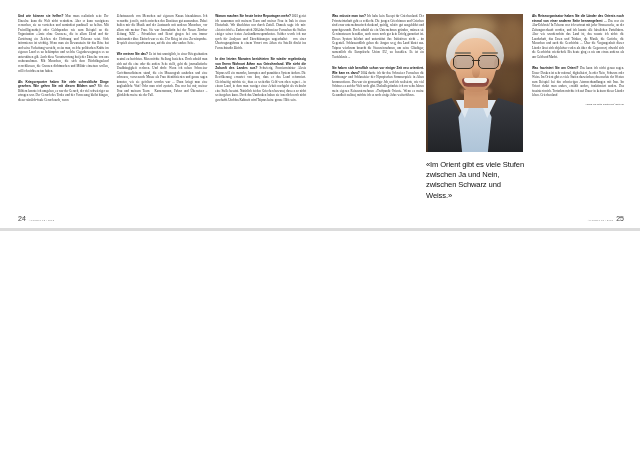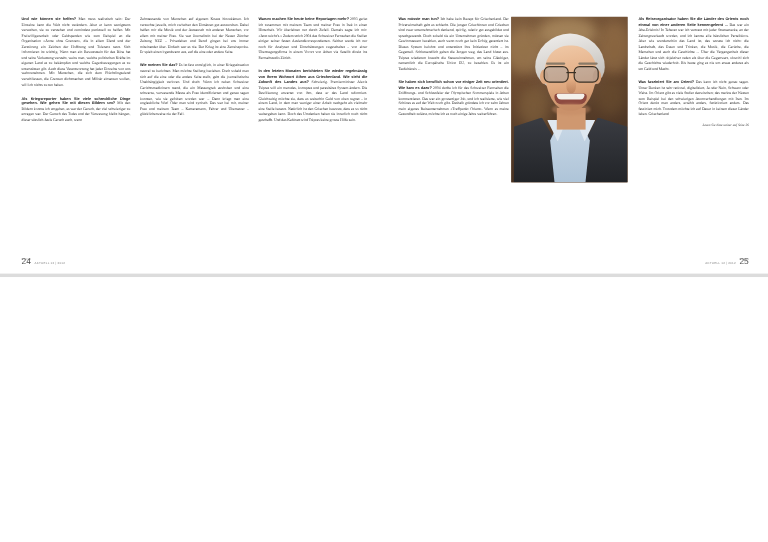--- a/index.html
+++ b/index.html
@@ -377,20 +377,21 @@
           <div class="bridge"></div>
         </div>
         <div class="nose"></div>
         <div class="mouth">
           <div class="teeth"></div>
         </div>
         <div class="chin"></div>
       </div>
     </div>
 
+    <div class="pullquote">«Im Orient gibt es viele Stufen zwischen Ja und Nein, zwischen Schwarz und Weiss.»</div>
 
     <div class="photo-credit">Portrait</div>
 
     <div class="footer footer-right">
       <span class="issue">AKTUELL 12 | 2012</span>
       <span class="folio">25</span>
     </div>
   </div>
 
   <div class="spread-rule"></div>

